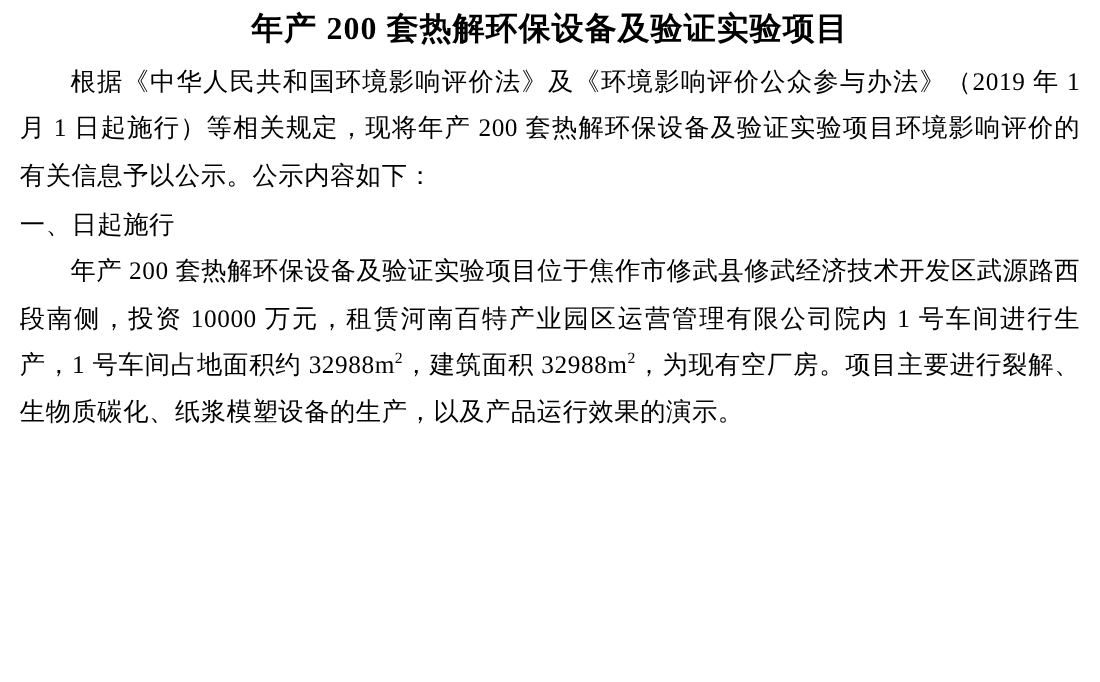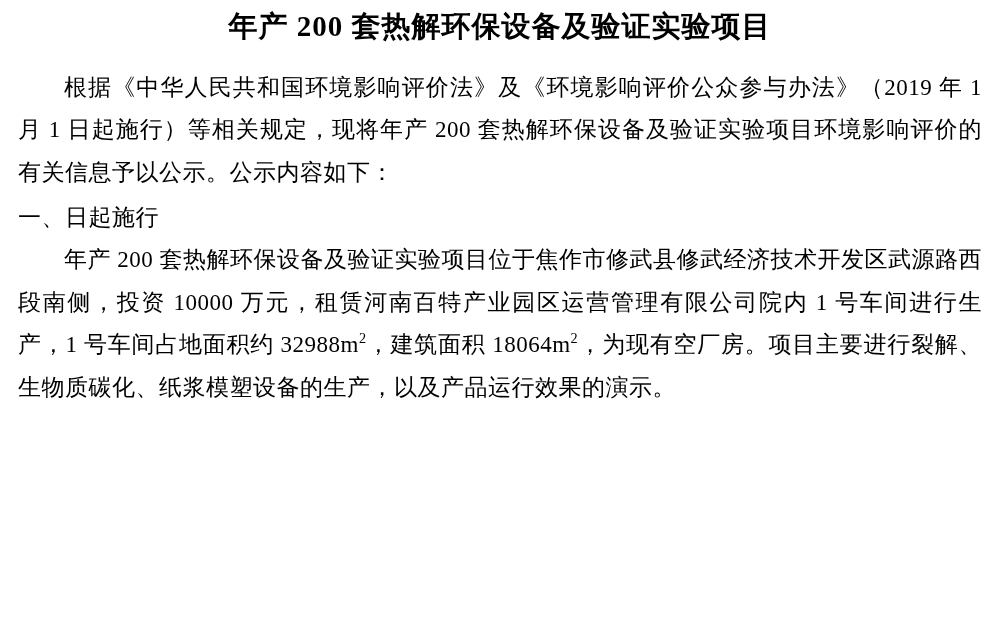--- a/index.html
+++ b/index.html
@@ -26,21 +26,21 @@
     margin-top: 4px;
   }
   .title-line {
     font-size: 29px;
     font-weight: bold;
     letter-spacing: 1px;
     line-height: 1.55;
     font-family: "Liberation Serif", "DejaVu Serif", serif;
   }
   .body-block {
-    margin-top: 18px;
+    margin-top: 5px;
   }
   p.para {
     font-size: 23px;
     line-height: 1.85;
     margin: 0 0 0 0;
     text-align: justify;
     text-justify: inter-ideograph;
     letter-spacing: 0.5px;
   }
   p.indent {
@@ -66,17 +66,17 @@
   <div class="title-block">
     <div class="title-line">年产 200 套热解环保设备及验证实验项目</div>
   </div>
 
   <div class="body-block">
 
     <p class="para indent">根据《中华人民共和国环境影响评价法》及《环境影响评价公众参与办法》（2019 年 1 月 1 日起施行）等相关规定，现将年产 200 套热解环保设备及验证实验项目环境影响评价的有关信息予以公示。公示内容如下：</p>
 
     <p class="section-head">一、日起施行</p>
 
-    <p class="para indent"><span>年产 200 套热解环保设备及验证实验项目位于焦作市修武县修武经济技术开发区武源路西段南侧，投资 10000 万元，租赁河南百特产业园区运营管理有限公司院内 1 号车间进行生产，1 号车间占地面积约 32988m</span><sup>2</sup><span>，建筑面积 18064m</span><sup>2</sup><span>，为现有空厂房。项目主要进行裂解、生物质碳化、纸浆模塑设备的生产，以及产品运行效果的演示。</span></p>
+    <p class="para indent"><span>年产 200 套热解环保设备及验证实验项目位于焦作市修武县修武经济技术开发区武源路西段南侧，投资 10000 万元，租赁河南百特产业园区运营管理有限公司院内 1 号车间进行生产，1 号车间占地面积约 32988m</span><sup>2</sup><span>，建筑面积 32988m</span><sup>2</sup><span>，为现有空厂房。项目主要进行裂解、生物质碳化、纸浆模塑设备的生产，以及产品运行效果的演示。</span></p>
 
   </div>
 
 </div>
 
 </body></html>

